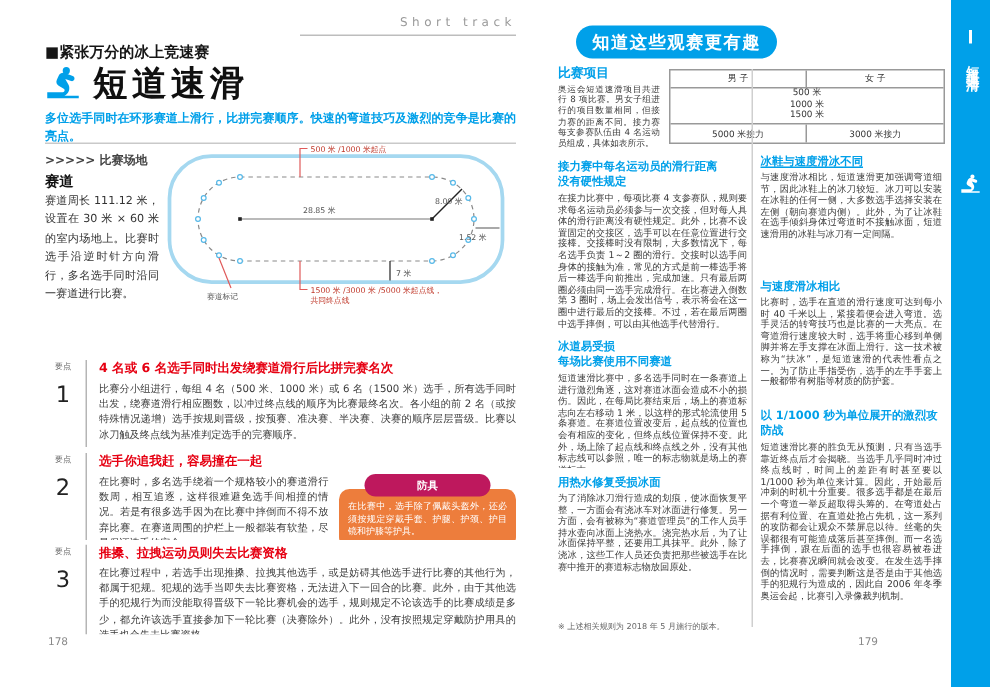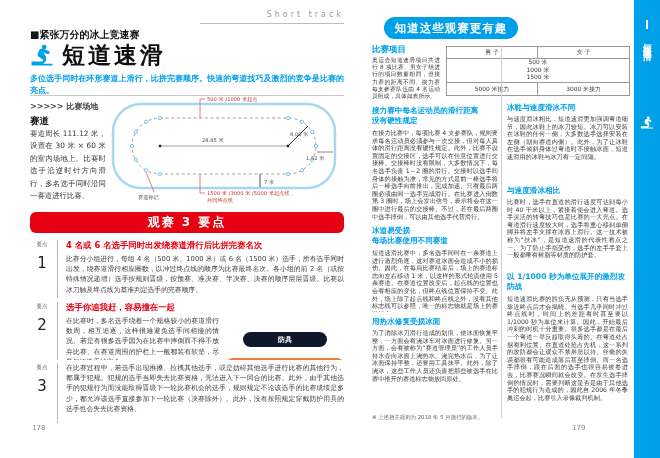--- a/index.html
+++ b/index.html
@@ -36,21 +36,21 @@
   .p3{top:363px;height:60px;}
   .point-no{width:24px;flex:none;border-right:1px solid #b5b5b5;text-align:center;padding-right:3px;}
   .point-no .lab{font-size:5.5px;color:#666;display:block;margin-top:1px;}
   .point-no .num{font-size:15px;color:#222;display:block;margin-top:6px;}
   .point-content{flex:1;padding-left:8px;overflow:hidden;}
   .point-heading{font-size:8.4px;font-weight:bold;color:#e60012;margin-bottom:3px;}
   .point-body{font-size:6.8px;line-height:10.2px;color:#3c3c3c;text-align:justify;}
   .p2-row{display:flex;gap:7px;}
   .p2-row .point-body{flex:1;}
   .callout{width:118px;flex:none;}
-  .callout-pill{width:84px;margin:16px auto;background:#0f172a;color:#fff;font-size:7px;
+  .callout-pill{width:84px;margin:0 auto;background:#be185d;color:#fff;font-size:7px;
     font-weight:bold;text-align:center;border-radius:8px;padding:2.5px 0;position:relative;z-index:1;}
   .callout-box{background:#ed7d3c;border-radius:7px;margin-top:-5px;padding:8px 6px 5px 6px;
     color:#fff;font-size:6px;line-height:8.6px;text-align:justify;}
   .pagenum-left{position:absolute;left:2px;top:424px;font-size:7px;color:#888;}
   
   .page-right{position:absolute;left:372px;top:0;width:256px;height:458px;}
   .rp-banner{position:absolute;left:12px;top:17px;width:134px;height:22px;background:#00a0e9;
     border-radius:11px;color:#fff;font-size:11.5px;font-weight:bold;text-align:center;
     line-height:22px;letter-spacing:1px;}
   .sec-heading{position:absolute;color:#00a0e9;font-weight:bold;font-size:7.6px;line-height:10px;
@@ -144,21 +144,20 @@
     <text x="97" y="15" class="red-label">500 米 /1000 米起点</text>
 
     <path d="M90 88 V107 H95" fill="none" stroke="#e05a5a" stroke-width="0.8"></path>
     <text x="97" y="109" class="red-label">1500 米 /3000 米 /5000 米起点线，</text>
     <text x="97" y="116" class="red-label">共同终点线</text>
 
     <line x1="36" y1="86" x2="44" y2="106" stroke="#e05a5a" stroke-width="0.8"></line>
     <text x="28" y="113" fill="#777">赛道标记</text>
   </svg>
 
-  <div class="watch-banner">观赛 3 要点</div>
 
   <div class="point p1">
     <div class="point-no">
       <span class="lab">要点</span>
       <span class="num">1</span>
     </div>
     <div class="point-content">
       <div class="point-heading">4 名或 6 名选手同时出发绕赛道滑行后比拼完赛名次</div>
       <div class="point-body">比赛分小组进行，每组 4 名（500 米、1000 米）或 6 名（1500 米）选手，所有选手同时出发，绕赛道滑行相应圈数，以冲过终点线的顺序为比赛最终名次。各小组的前 2 名（或按特殊情况递增）选手按规则晋级，按预赛、准决赛、半决赛、决赛的顺序层层晋级。比赛以冰刀触及终点线为基准判定选手的完赛顺序。</div>
     </div>
@@ -180,20 +179,21 @@
       </div>
     </div>
   </div>
 
   <div class="point p3">
     <div class="point-no">
       <span class="lab">要点</span>
       <span class="num">3</span>
     </div>
     <div class="point-content">
+      <div class="point-heading">推搡、拉拽运动员则失去比赛资格</div>
       <div class="point-body">在比赛过程中，若选手出现推搡、拉拽其他选手，或是妨碍其他选手进行比赛的其他行为，都属于犯规。犯规的选手当即失去比赛资格，无法进入下一回合的比赛。此外，由于其他选手的犯规行为而没能取得晋级下一轮比赛机会的选手，规则规定不论该选手的比赛成绩是多少，都允许该选手直接参加下一轮比赛（决赛除外）。此外，没有按照规定穿戴防护用具的选手也会失去比赛资格。</div>
     </div>
   </div>
 
   <div class="pagenum-left">178</div>
 </div>
 
 <div class="page-right">
   <div class="rp-banner">知道这些观赛更有趣</div>
 
@@ -218,21 +218,21 @@
 
   <div class="sec-heading" style="left:0;top:226px;width:128px;">冰道易受损
 每场比赛使用不同赛道</div>
   <div class="sec-body" style="left:0;top:249px;width:126px;height:63px;">短道速滑比赛中，多名选手同时在一条赛道上进行激烈角逐，这对赛道冰面会造成不小的损伤。因此，在每局比赛结束后，场上的赛道标志向左右移动 1 米，以这样的形式轮流使用 5 条赛道。在赛道位置改变后，起点线的位置也会有相应的变化，但终点线位置保持不变。此外，场上除了起点线和终点线之外，没有其他标志线可以参照，唯一的标志物就是场上的赛道标志。</div>
 
   <div class="sec-heading" style="left:0;top:317px;width:128px;">用热水修复受损冰面</div>
   <div class="sec-body" style="left:0;top:329px;width:126px;height:56px;">为了消除冰刀滑行造成的划痕，使冰面恢复平整，一方面会有浇冰车对冰面进行修复。另一方面，会有被称为“赛道管理员”的工作人员手持水壶向冰面上浇热水。浇完热水后，为了让冰面保持平整，还要用工具抹平。此外，除了浇冰，这些工作人员还负责把那些被选手在比赛中推开的赛道标志物放回原处。</div>
 
   <div class="footnote">※ 上述相关规则为 2018 年 5 月施行的版本。</div>
 
-  <div class="sec-heading" style="left:135px;top:103px;width:121px;">冰鞋与速度滑冰不同</div>
+  <div class="sec-heading" style="left:135px;top:103px;width:121px;text-decoration:underline;">冰鞋与速度滑冰不同</div>
   <div class="sec-body" style="left:135px;top:115px;width:121px;height:62px;">与速度滑冰相比，短道速滑更加强调弯道细节，因此冰鞋上的冰刀较短。冰刀可以安装在冰鞋的任何一侧，大多数选手选择安装在左侧（朝向赛道内侧）。此外，为了让冰鞋在选手倾斜身体过弯道时不接触冰面，短道速滑用的冰鞋与冰刀有一定间隔。</div>
 
   <div class="sec-heading" style="left:135px;top:186px;width:121px;">与速度滑冰相比</div>
   <div class="sec-body" style="left:135px;top:198px;width:121px;height:66px;">比赛时，选手在直道的滑行速度可达到每小时 40 千米以上，紧接着便会进入弯道。选手灵活的转弯技巧也是比赛的一大亮点。在弯道滑行速度较大时，选手将重心移到单侧脚并将左手支撑在冰面上滑行。这一技术被称为“扶冰”，是短道速滑的代表性看点之一。为了防止手指受伤，选手的左手手套上一般都带有树脂等材质的防护套。</div>
 
   <div class="sec-heading" style="left:135px;top:272px;width:121px;">以 1/1000 秒为单位展开的激烈攻防战</div>
   <div class="sec-body" style="left:135px;top:295px;width:121px;height:124px;">短道速滑比赛的胜负无从预测，只有当选手靠近终点后才会揭晓。当选手几乎同时冲过终点线时，时间上的差距有时甚至要以 1/1000 秒为单位来计算。因此，开始最后冲刺的时机十分重要。很多选手都是在最后一个弯道一举反超取得头筹的。在弯道处占据有利位置、在直道处抢占先机，这一系列的攻防都会让观众不禁屏息以待。丝毫的失误都很有可能造成落后甚至摔倒。而一名选手摔倒，跟在后面的选手也很容易被卷进去，比赛赛况瞬间就会改变。在发生选手摔倒的情况时，需要判断这是否是由于其他选手的犯规行为造成的，因此自 2006 年冬季奥运会起，比赛引入录像裁判机制。</div>
 
   <div class="pagenum-right">179</div>
 </div>

